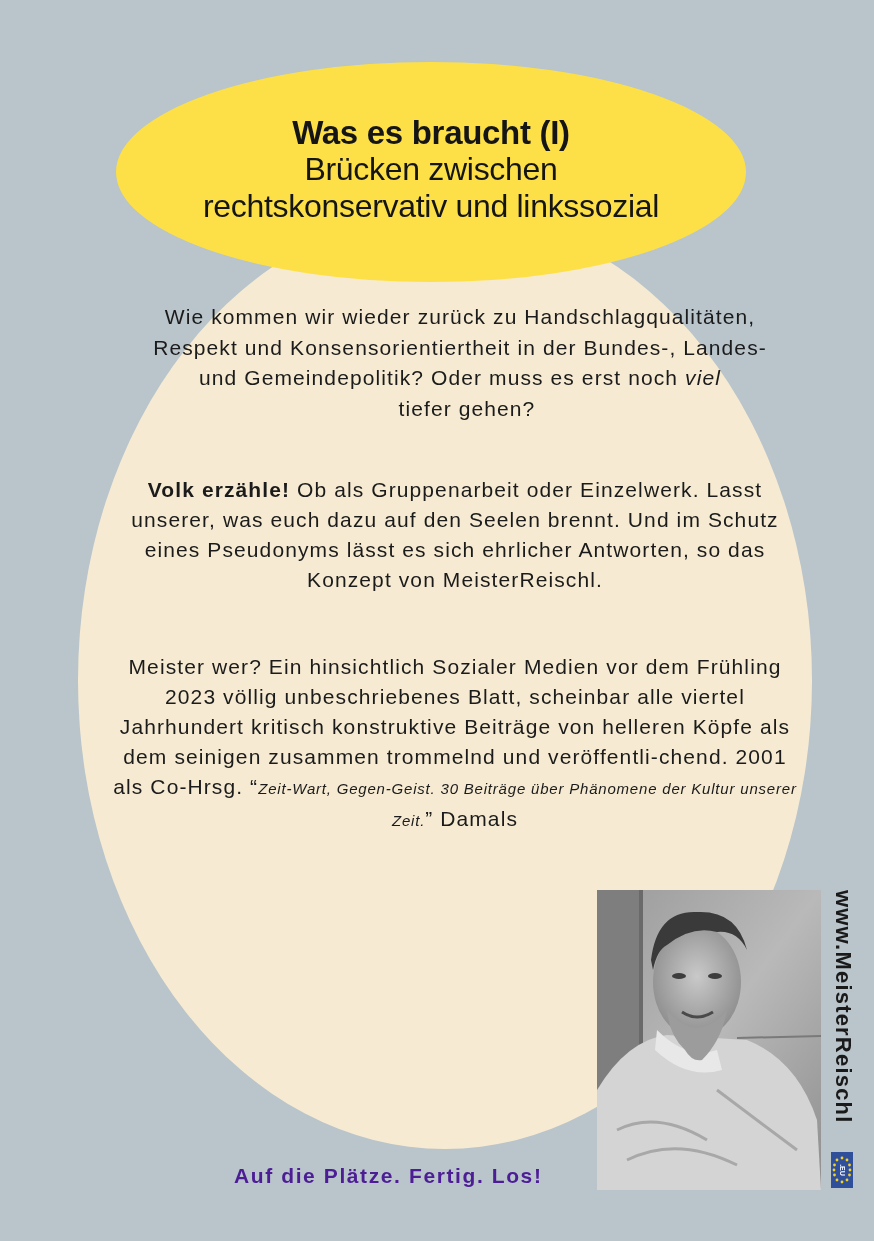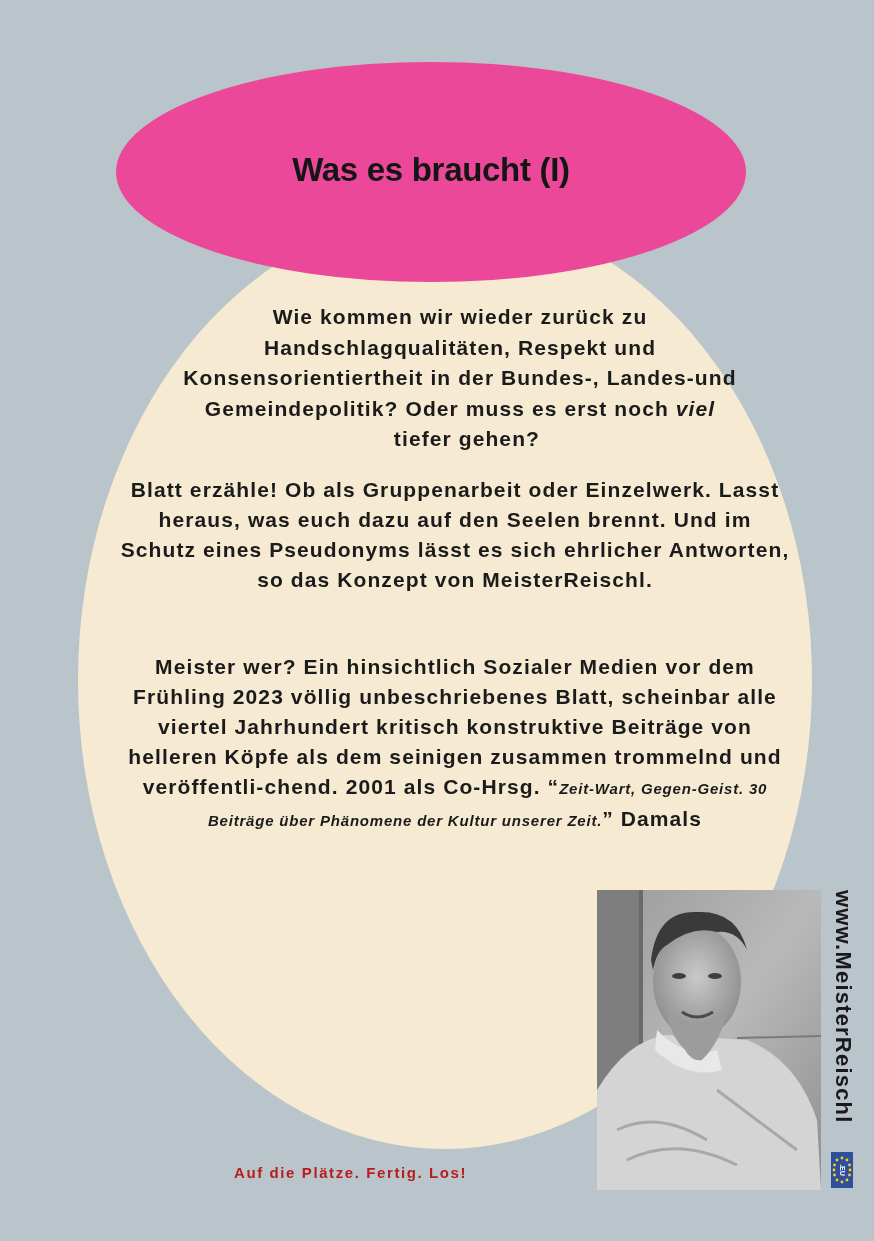--- a/index.html
+++ b/index.html
@@ -14,21 +14,21 @@
       position: absolute;
       left: 78px; top: 212px;
       width: 734px; height: 937px;
       background: #f6ebd2;
       border-radius: 50%;
     }
     .title-ellipse {
       position: absolute;
       left: 116px; top: 62px;
       width: 630px; height: 220px;
-      background: #ec4899;
+      background: #fde047;
       border-radius: 50%;
       display: flex; flex-direction: column;
       align-items: center; justify-content: center;
       text-align: center;
     }
     .title-main {
       font-size: 33px; font-weight: bold; line-height: 37px;
       letter-spacing: -0.3px; color: #151515;
       margin-top: -6px;
     }
@@ -36,41 +36,40 @@
       font-size: 32px; line-height: 37px; color: #151515;
       letter-spacing: -0.3px;
     }
     .para {
       position: absolute;
       text-align: center;
       font-size: 21px;
       letter-spacing: 1.1px;
       line-height: 30px;
       color: #1b1b1b;
-      font-weight: bold;
     }
     .p1 { left: 150px; top: 302px; width: 620px; line-height: 30.5px; }
     .p2 { left: 120px; top: 475px; width: 670px; }
     .p3 { left: 110px; top: 652px; width: 690px; }
     .p3 .it-small { font-style: italic; font-size: 15px; letter-spacing: 0.8px; }
     .p4 {
       position: absolute; right: 298px; top: 874px; width: 360px;
       text-align: right; font-size: 21px; letter-spacing: 1.3px; line-height: 28px;
     }
     .p4 .gap { height: 28px; }
     .photo {
       position: absolute; left: 597px; top: 890px;
       width: 224px; height: 300px;
       background: #8b8b8b;
       overflow: hidden;
     }
     .cta {
       position: absolute; left: 234px; top: 1164px;
-      font-size: 15px; font-weight: bold; letter-spacing: 1.6px;
-      color: #b91c1c;
+      font-size: 21px; font-weight: bold; letter-spacing: 1.6px;
+      color: #4c1d95;
     }
     .url-vertical {
       position: absolute; left: 826px; top: 890px;
       width: 30px; height: 260px;
     }
     .url-vertical span {
       position: absolute; left: 30px; top: 0;
       transform-origin: 0 0; transform: rotate(90deg);
       white-space: nowrap;
       font-size: 22px; font-weight: bold; letter-spacing: 1.2px;
@@ -83,25 +82,27 @@
       display: flex; align-items: center; justify-content: center;
     }
   </style>
 </head>
 <body>
 
 <div class="beige-ellipse"></div>
 
 <div class="title-ellipse">
   <div class="title-main">Was es braucht (I)</div>
+  <div class="title-sub">Brücken zwischen</div>
+  <div class="title-sub">rechtskonservativ und linkssozial</div>
 </div>
 
 <div class="para p1"><span>Wie kommen wir wieder zurück zu Handschlagqualitäten, Respekt und Konsensorientiertheit in der Bundes-, Landes-und Gemeindepolitik? Oder muss es erst noch </span><i>viel</i><span style="white-space:pre">  tiefer gehen?</span></div>
 
-<div class="para p2"><b>Blatt erzähle!</b><span> Ob als Gruppenarbeit oder Einzelwerk. Lasst heraus, was euch dazu auf den Seelen brennt. Und im Schutz eines Pseudonyms lässt es sich ehrlicher Antworten, so das Konzept von MeisterReischl.</span></div>
+<div class="para p2"><b>Volk erzähle!</b><span> Ob als Gruppenarbeit oder Einzelwerk. Lasst unserer, was euch dazu auf den Seelen brennt. Und im Schutz eines Pseudonyms lässt es sich ehrlicher Antworten, so das Konzept von MeisterReischl.</span></div>
 
 <div class="para p3"><span>Meister wer? Ein hinsichtlich Sozialer Medien vor dem Frühling 2023 völlig unbeschriebenes Blatt, scheinbar alle viertel Jahrhundert kritisch konstruktive Beiträge von helleren Köpfe als dem seinigen zusammen trommelnd und veröffentli-chend. 2001 als Co-Hrsg. “</span><span class="it-small">Zeit-Wart, Gegen-Geist. 30 Beiträge über Phänomene der Kultur unserer Zeit.</span><span>” Damals</span></div>
 
 <div class="p4">
   <div class="gap"></div>
 </div>
 
 <div class="photo">
   <svg width="224" height="300" viewBox="0 0 224 300">
     <defs>

